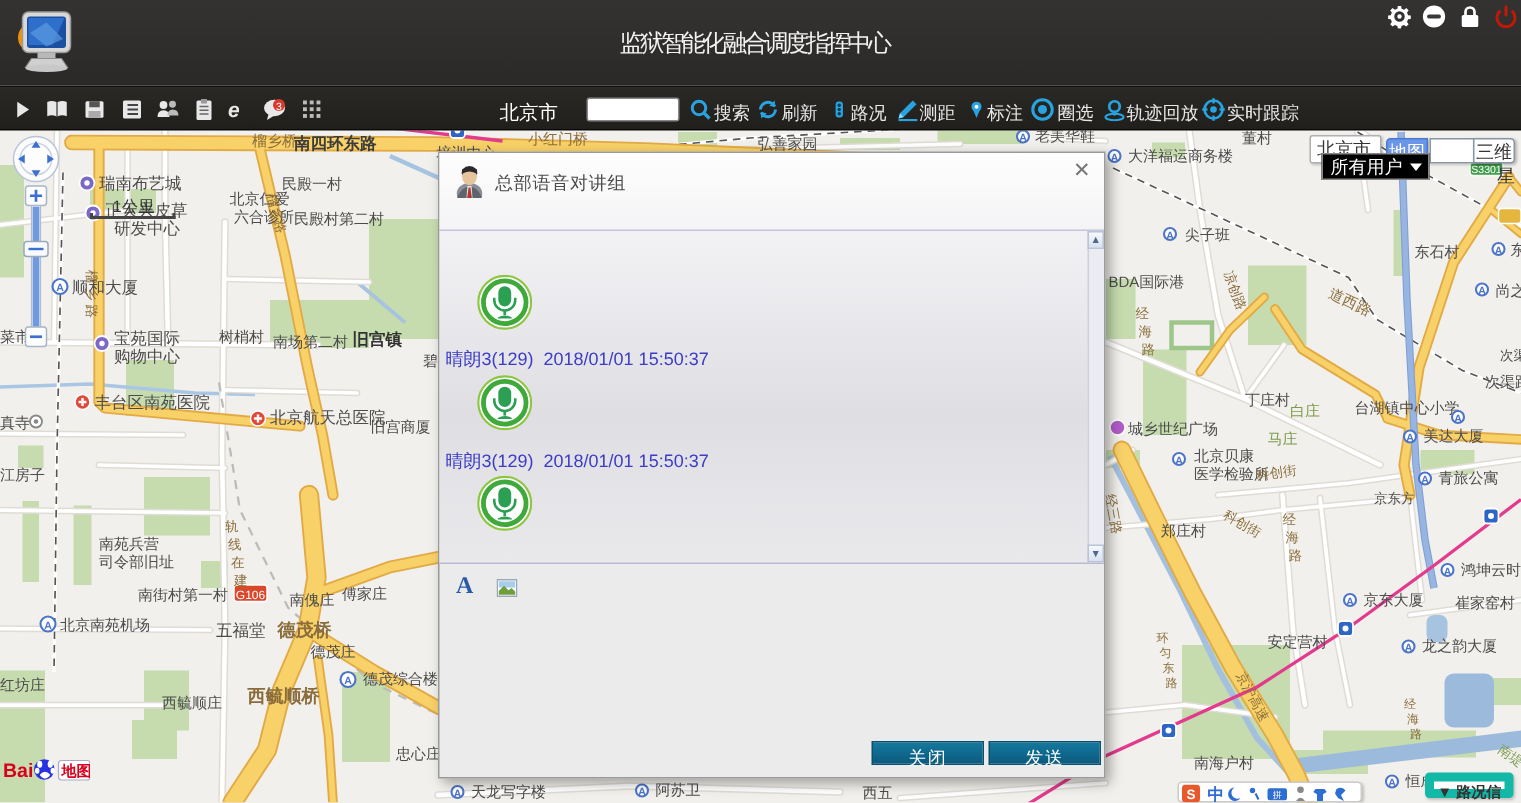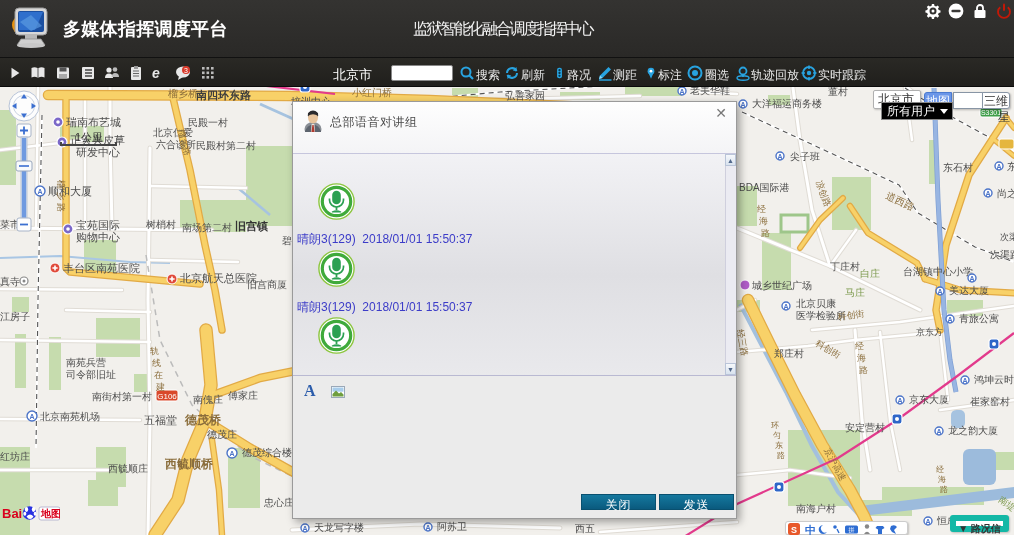--- a/index.html
+++ b/index.html
@@ -364,21 +364,20 @@
         <ellipse cx="9" cy="19" rx="8" ry="9" fill="#e8920e"></ellipse>
 <rect x="4" y="2" width="32" height="27" rx="4" fill="#d8d8d8"></rect>
 <rect x="4" y="2" width="32" height="27" rx="4" fill="none" stroke="#9a9a9a" stroke-width="1"></rect>
 <rect x="7" y="5" width="26" height="21" rx="2" fill="#1b4fa0"></rect>
 <path d="M8 6 L32 6 L24 24 L8 24 Z" fill="#3272d0" opacity="0.9"></path>
 <path d="M9 16 L20 9 L31 20 L20 25 Z" fill="#5a9ae0" opacity="0.7"></path>
 <rect x="14" y="29" width="12" height="4" fill="#b8b8b8"></rect>
 <path d="M10 33 L30 33 L34 39 L6 39 Z" fill="#d0d0d0" stroke="#909090" stroke-width="0.8"></path>
 <ellipse cx="20" cy="39.5" rx="14" ry="2.5" fill="#c8c8c8"></ellipse>
       </svg>
-  <div class="t1">多媒体指挥调度平台</div>
   <div class="t2">监狱智能化融合调度指挥中心</div>
   <svg class="winico" style="left:925px" viewBox="0 0 16 16">
         <path fill="#fff" d="M8 4.5a3.5 3.5 0 1 0 0 7 3.5 3.5 0 0 0 0-7zm0 2a1.5 1.5 0 1 1 0 3 1.5 1.5 0 0 1 0-3zM6.9 1h2.2l.3 1.8 1.7.7L12.6 2.4 14.1 4l-1.1 1.4.7 1.7L15.5 7.4v2.2l-1.8.3-.7 1.7 1.1 1.5-1.6 1.6-1.5-1.1-1.7.7-.3 1.8H6.9l-.3-1.8-1.7-.7-1.5 1.1-1.6-1.6 1.1-1.5-.7-1.7-1.8-.3V7.4l1.8-.3.7-1.7L1.8 4 3.4 2.4l1.5 1.1 1.7-.7z"></path>
       </svg>
   <svg class="winico" style="left:948px" viewBox="0 0 16 16">
         <circle cx="8" cy="8" r="7.4" fill="#fff"></circle>
         <rect x="3.4" y="6.7" width="9.2" height="2.6" rx="1.2" fill="#3a3937"></rect>
       </svg>
   <svg class="winico" style="left:972px" viewBox="0 0 16 16">
         <path fill="#fff" d="M3.5 7h9a1 1 0 0 1 1 1v6a1 1 0 0 1-1 1h-9a1 1 0 0 1-1-1V8a1 1 0 0 1 1-1z"></path>

